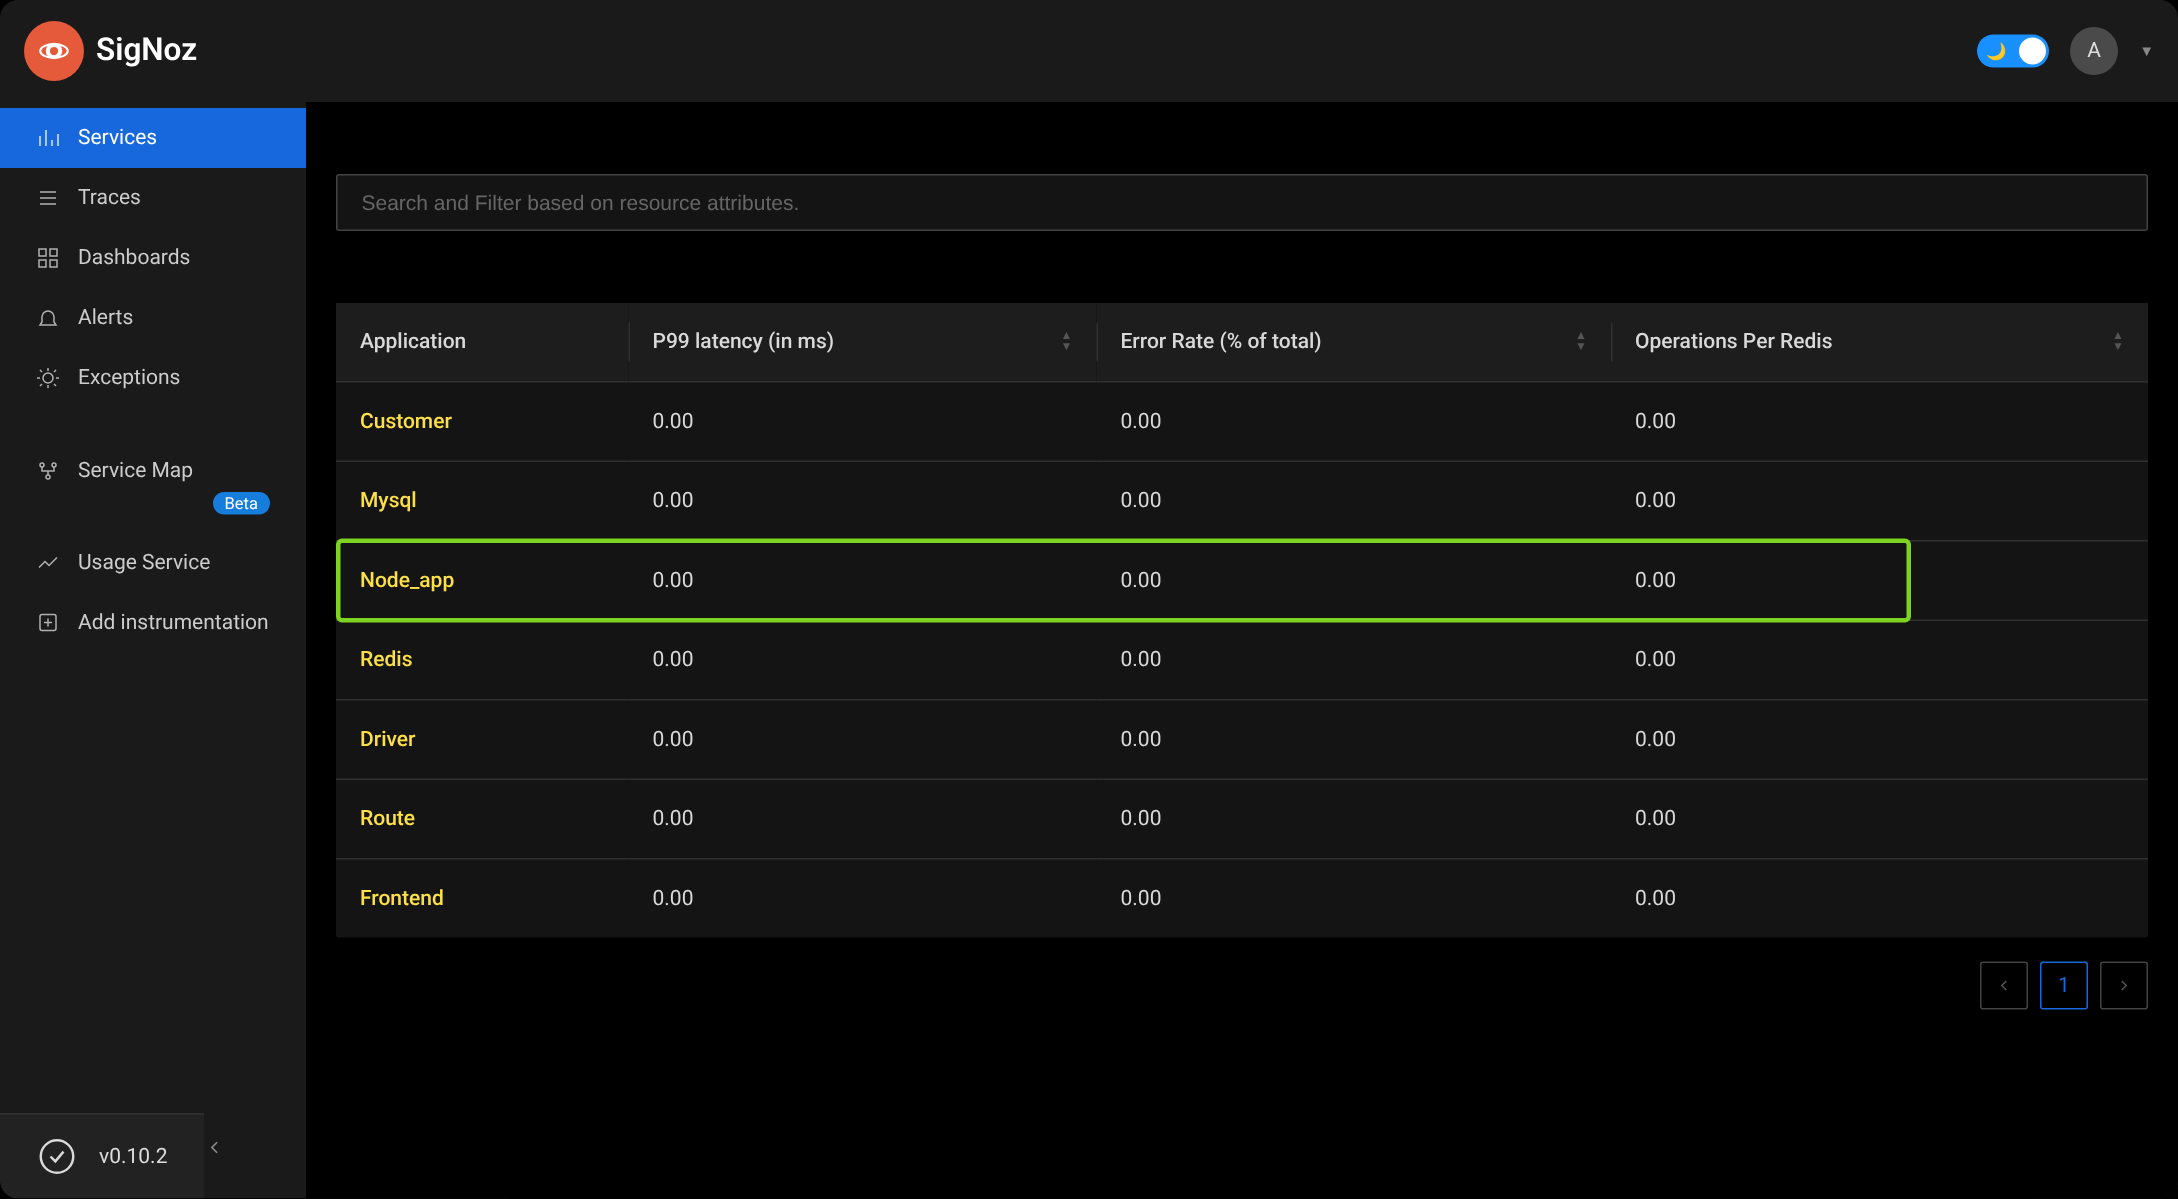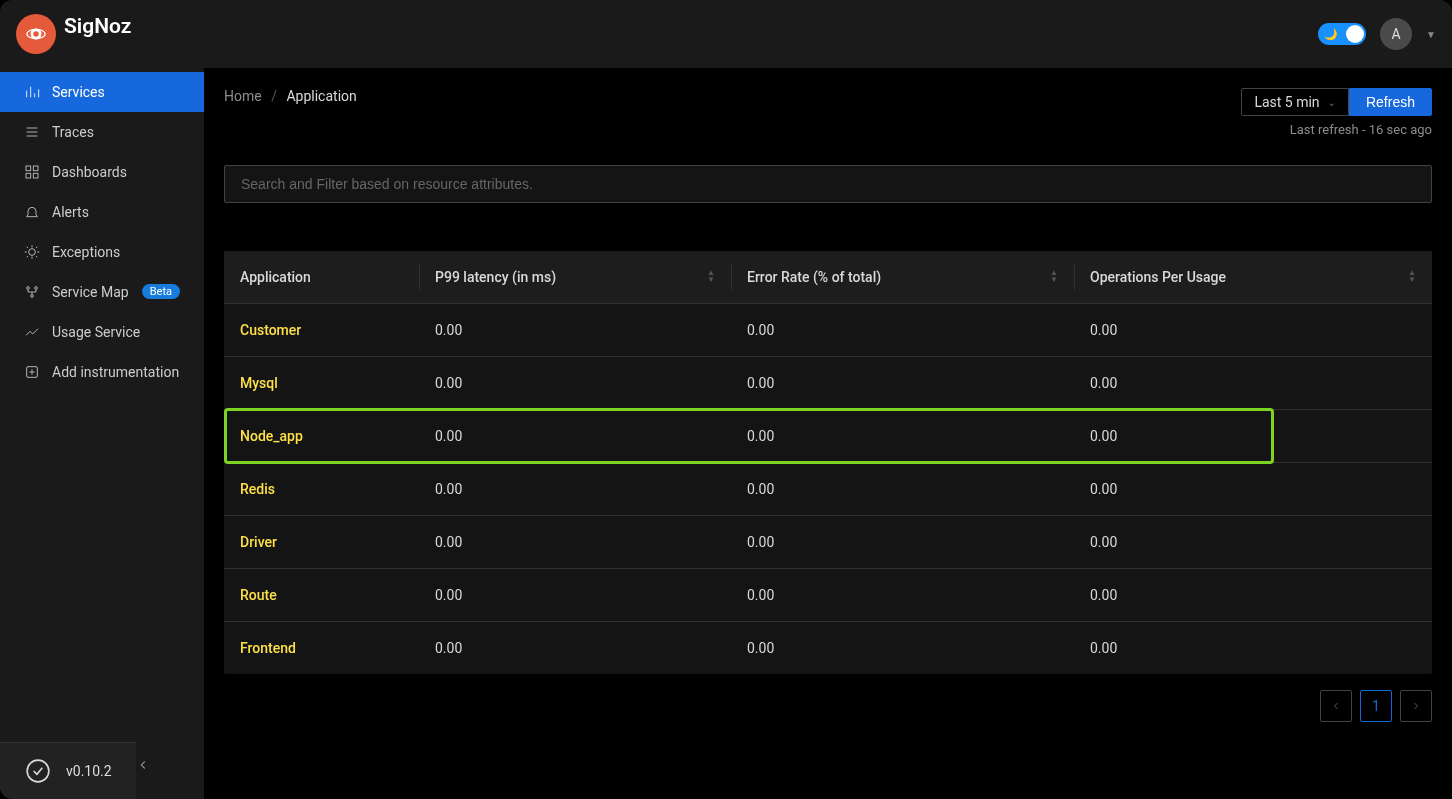--- a/index.html
+++ b/index.html
@@ -22,21 +22,21 @@
 }
 .header {
   display: flex;
   align-items: center;
   justify-content: space-between;
   padding: 14px 16px;
   background: #1a1a1a;
 }
 .brand {
   display: flex;
-  align-items: flex-start;
+  align-items: center;
   gap: 8px;
 }
 .logo {
   width: 40px;
   height: 40px;
   background: #e55a3a;
   border-radius: 50%;
   display: flex;
   align-items: center;
   justify-content: center;
@@ -94,21 +94,21 @@
 }
 .sidebar {
   width: 204px;
   background: #1a1a1a;
   display: flex;
   flex-direction: column;
   padding-top: 4px;
 }
 .nav-item {
   display: flex;
-  align-items: flex-start;
+  align-items: center;
   gap: 12px;
   padding: 12px 24px;
   font-size: 14px;
   color: #ccc;
   cursor: pointer;
 }
 .nav-item.active {
   background: #1668dc;
   color: #fff;
 }
@@ -121,20 +121,21 @@
   opacity: 0.85;
 }
 .nav-item svg { width: 16px; height: 16px; stroke: currentColor; fill: none; stroke-width: 1.5; }
 .badge {
   background: #177ddc;
   color: #fff;
   font-size: 11px;
   padding: 1px 8px;
   border-radius: 10px;
   margin-left: auto;
+  margin-top: 44px;
 }
 .sidebar-spacer { flex: 1; }
 .sidebar-footer {
   display: flex;
   flex-direction: row;
 }
 .version-item, .support-item {
   display: flex;
   align-items: center;
   gap: 14px;
@@ -411,53 +412,36 @@
         </div>
         <div class="collapse-btn">
           <svg viewBox="0 0 24 24" width="14" height="14">
               <path d="M15 6l-6 6 6 6" stroke="#888" stroke-width="2" fill="none"></path>
             </svg>
         </div>
       </div>
     </div>
 
     <div class="main">
-      <div class="main-header">
-        <div class="breadcrumb">
-          <span>Home</span>
-          <span class="sep">/</span>
-          <span class="current">Application</span>
-        </div>
-        <div class="controls">
-          <div class="control-row">
-            <div class="time-select">
-              <span>Last 5 min</span>
-              <span style="font-size:10px;color:#666">⌄</span>
-            </div>
-            <button class="refresh-btn">Refresh</button>
-          </div>
-          <div class="refresh-text">Last refresh - 16 sec ago</div>
-        </div>
-      </div>
 
       <input class="search-box" placeholder="Search and Filter based on resource attributes." style="">
 
       <table class="table">
         <thead>
           <tr>
             <th class="col-app"><span>Application</span></th>
             <th class="col-p99"><span>P99 latency (in ms)</span><span class="sort-icons">
                   <span>▲</span>
                   <span>▼</span>
                 </span></th>
             <th class="col-err"><span>Error Rate (% of total)</span><span class="sort-icons">
                   <span>▲</span>
                   <span>▼</span>
                 </span></th>
-            <th><span>Operations Per Usage</span><span class="sort-icons">
+            <th><span>Operations Per Redis</span><span class="sort-icons">
                   <span>▲</span>
                   <span>▼</span>
                 </span></th>
           </tr>
         </thead>
         <tbody id="table-body">
             <tr>
     <td style="position:relative"><span class="app-link">Customer</span></td>
     <td class="td-val">0.00</td>
     <td class="td-val">0.00</td>

